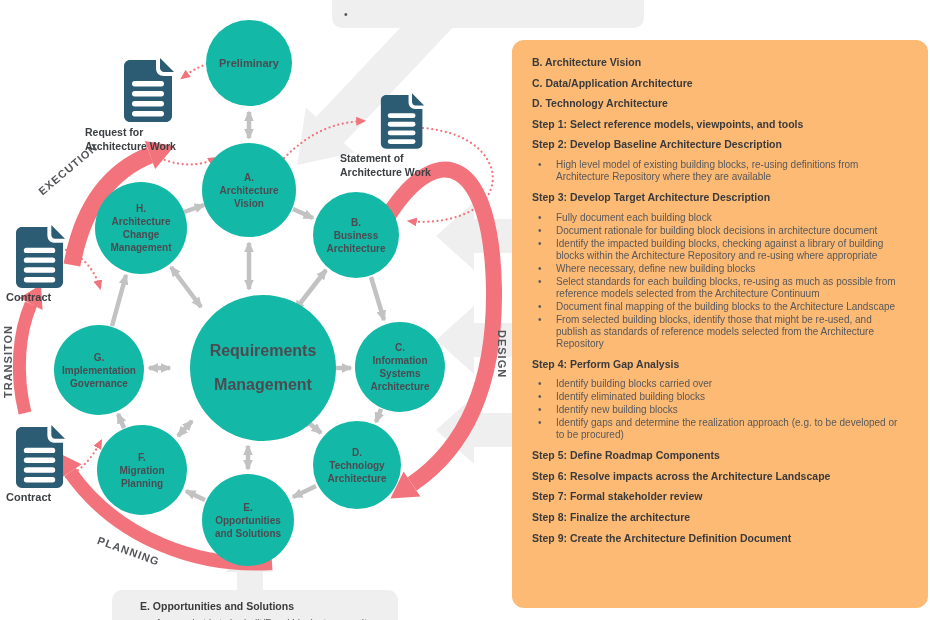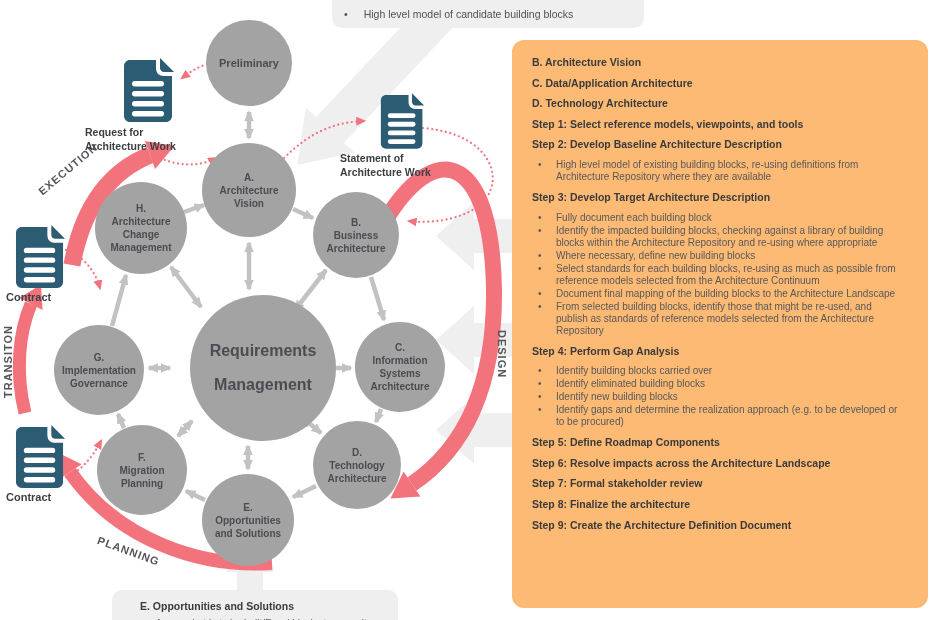--- a/index.html
+++ b/index.html
@@ -4,21 +4,21 @@
 <style>
   html,body{margin:0;padding:0;}
   body{
     width:930px;height:620px;position:relative;overflow:hidden;
     background:#ffffff;font-family:"Liberation Sans",sans-serif;
   }
   
   .arrows-layer{position:absolute;left:0;top:0;z-index:1;}
   
   .circle{
-    position:absolute;border-radius:50%;background:#a3a3a3;color:#4B4C52;
+    position:absolute;border-radius:50%;background:#14b8a6;color:#4B4C52;
     font-weight:bold;display:flex;align-items:center;justify-content:center;
     text-align:center;white-space:pre-line;font-size:10px;line-height:1.3;z-index:5;
   }
   .c-prelim{left:206px;top:20px;width:86px;height:86px;font-size:11px;}
   .c-a{left:202px;top:143px;width:94px;height:94px;}
   .c-h{left:95px;top:182px;width:92px;height:92px;}
   .c-b{left:313px;top:192px;width:86px;height:86px;}
   .c-g{left:54px;top:325px;width:90px;height:90px;}
   .c-c{left:355px;top:322px;width:90px;height:90px;}
   .c-f{left:97px;top:425px;width:90px;height:90px;}
@@ -138,21 +138,20 @@
     <path d="M148,152 C175,168 200,167 216,158" marker-end="url(#ap)"></path>
     <path d="M284,158 C310,132 335,122 364,121" marker-end="url(#ap)"></path>
     <path d="M423,128 C480,133 497,165 492,185 C486,215 440,225 409,221" marker-end="url(#ap)"></path>
     <path d="M66,250 C82,255 95,270 100,288" marker-end="url(#ap)"></path>
     <path d="M66,477 C80,472 92,458 101,441" marker-end="url(#ap)"></path>
   </g>
 </svg>
 
 <div class="callout-top">
   <span class="bullet-dot">•</span>
-  <span>High level model of candidate building blocks</span>
 </div>
 
 <div class="circle c-prelim">Preliminary</div>
 <div class="circle c-a">A.
 Architecture
 Vision</div>
 <div class="circle c-h">H.
 Architecture
 Change
 Management</div>
@@ -247,20 +246,21 @@
       <div class="panel-h">C. Data/Application Architecture</div>
       <div class="panel-h">D. Technology Architecture</div>
       <div class="panel-h">Step 1: Select reference models, viewpoints, and tools</div>
       <div class="panel-h">Step 2: Develop Baseline Architecture Description</div>
       <ul class="panel-ul">
         <li>High level model of existing building blocks, re-using definitions from Architecture Repository where they are available</li>
       </ul>
       <div class="panel-h">Step 3: Develop Target Architecture Description</div>
       <ul class="panel-ul">
         <li>Fully document each building block</li>
+        <li>Document rationale for building block decisions in architecture document</li>
         <li>Identify the impacted building blocks, checking against a library of building blocks within the Architecture Repository and re-using where appropriate</li>
         <li>Where necessary, define new building blocks</li>
         <li>Select standards for each building blocks, re-using as much as possible from reference models selected from the Architecture Continuum</li>
         <li>Document final mapping of the building blocks to the Architecture Landscape</li>
         <li>From selected building blocks, identify those that might be re-used, and publish as standards of reference models selected from the Architecture Repository</li>
       </ul>
       <div class="panel-h">Step 4: Perform Gap Analysis</div>
       <ul class="panel-ul">
         <li>Identify building blocks carried over</li>
         <li>Identify eliminated building blocks</li>

